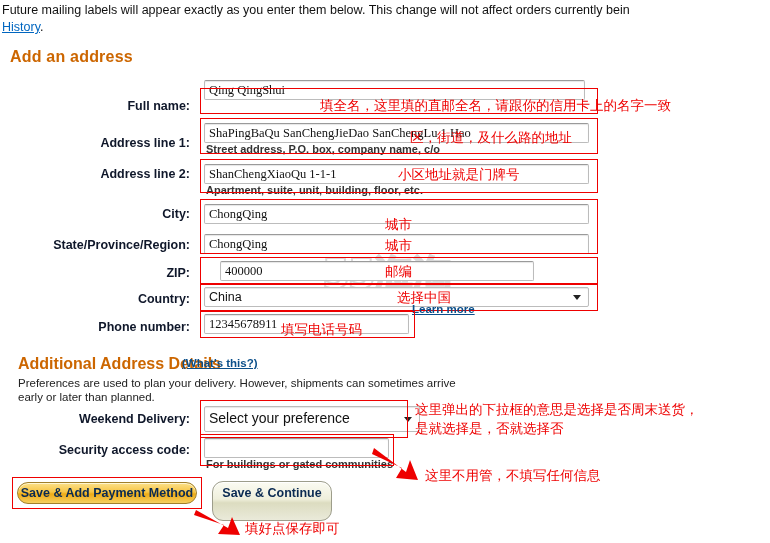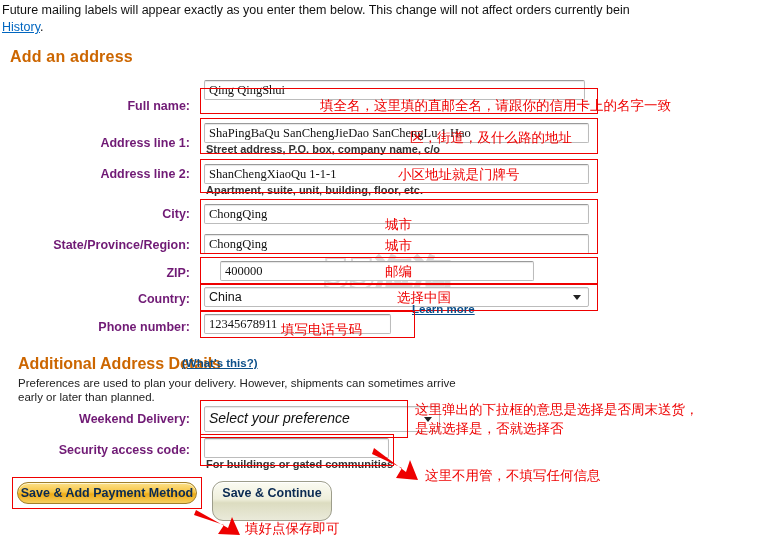--- a/index.html
+++ b/index.html
@@ -39,21 +39,21 @@
     font-size:11.5px; line-height:14px; color:#222;
   }
 
   
   .flabel {
     position:absolute;
     width:190px;
     text-align:right;
     font-size:12.5px;
     font-weight:bold;
-    color:#701a75;
+    color:#0f172a;
     left:0;
   }
 
   
   .inp {
     position:absolute;
     box-sizing:border-box;
     border:1px solid #bcbcbc;
     border-top-color:#9a9a9a;
     background:#ffffff;
@@ -211,31 +211,31 @@
 
   <div class="flabel" style="top:292px;">Country:</div>
   <div class="sel" style="left:204px; top:287px; width:385px;">
     <span>China</span>
     <span class="caret"></span>
   </div>
   <div class="rbox" style="left:200px; top:284px; width:398px; height:27px;"></div>
   <div class="rtxt" style="left:397px; top:288px;">选择中国</div>
 
   <div class="flabel" style="top:320px;">Phone number:</div>
-  <input class="inp" style="left: 204px; top: 314px; width: 187px;" value="12345678911">
+  <input class="inp" style="left: 204px; top: 314px; width: 205px;" value="12345678911">
   <a class="learnmore" href="#" style="left:412px; top:303px;">Learn more</a>
   <div class="rbox" style="left:200px; top:311px; width:215px; height:27px;"></div>
   <div class="rtxt" style="left:281px; top:320px;">填写电话号码</div>
 
   <div class="h-orange" id="addl-heading">Additional Address Details</div>
   <a id="addl-whats-this" href="#">(What's this?)</a>
   <div class="prefs-note">Preferences are used to plan your delivery. However, shipments can sometimes arrive early or later than planned.</div>
 
   <div class="flabel" style="top:412px;">Weekend Delivery:</div>
-  <div class="sel" id="weekend-select" style="left:204px; top:406px; width:236px;font-style:italic;">
+  <div class="sel" id="weekend-select" style="left:204px; top:406px; width:216px;">
     <span>Select your preference</span>
     <span class="caret"></span>
   </div>
   <div class="rbox" style="left:200px; top:400px; width:208px; height:38px;"></div>
   <div class="rtxt" style="left:415px; top:400px;">这里弹出的下拉框的意思是选择是否周末送货，</div>
   <div class="rtxt" style="left:415px; top:419px;">是就选择是，否就选择否</div>
 
   <div class="flabel" style="top:443px;">Security access code:</div>
   <input class="inp" style="left: 204px; top: 438px; width: 185px;" value="">
   <div class="hint" style="left:206px; top:458px;">For buildings or gated communities</div>

